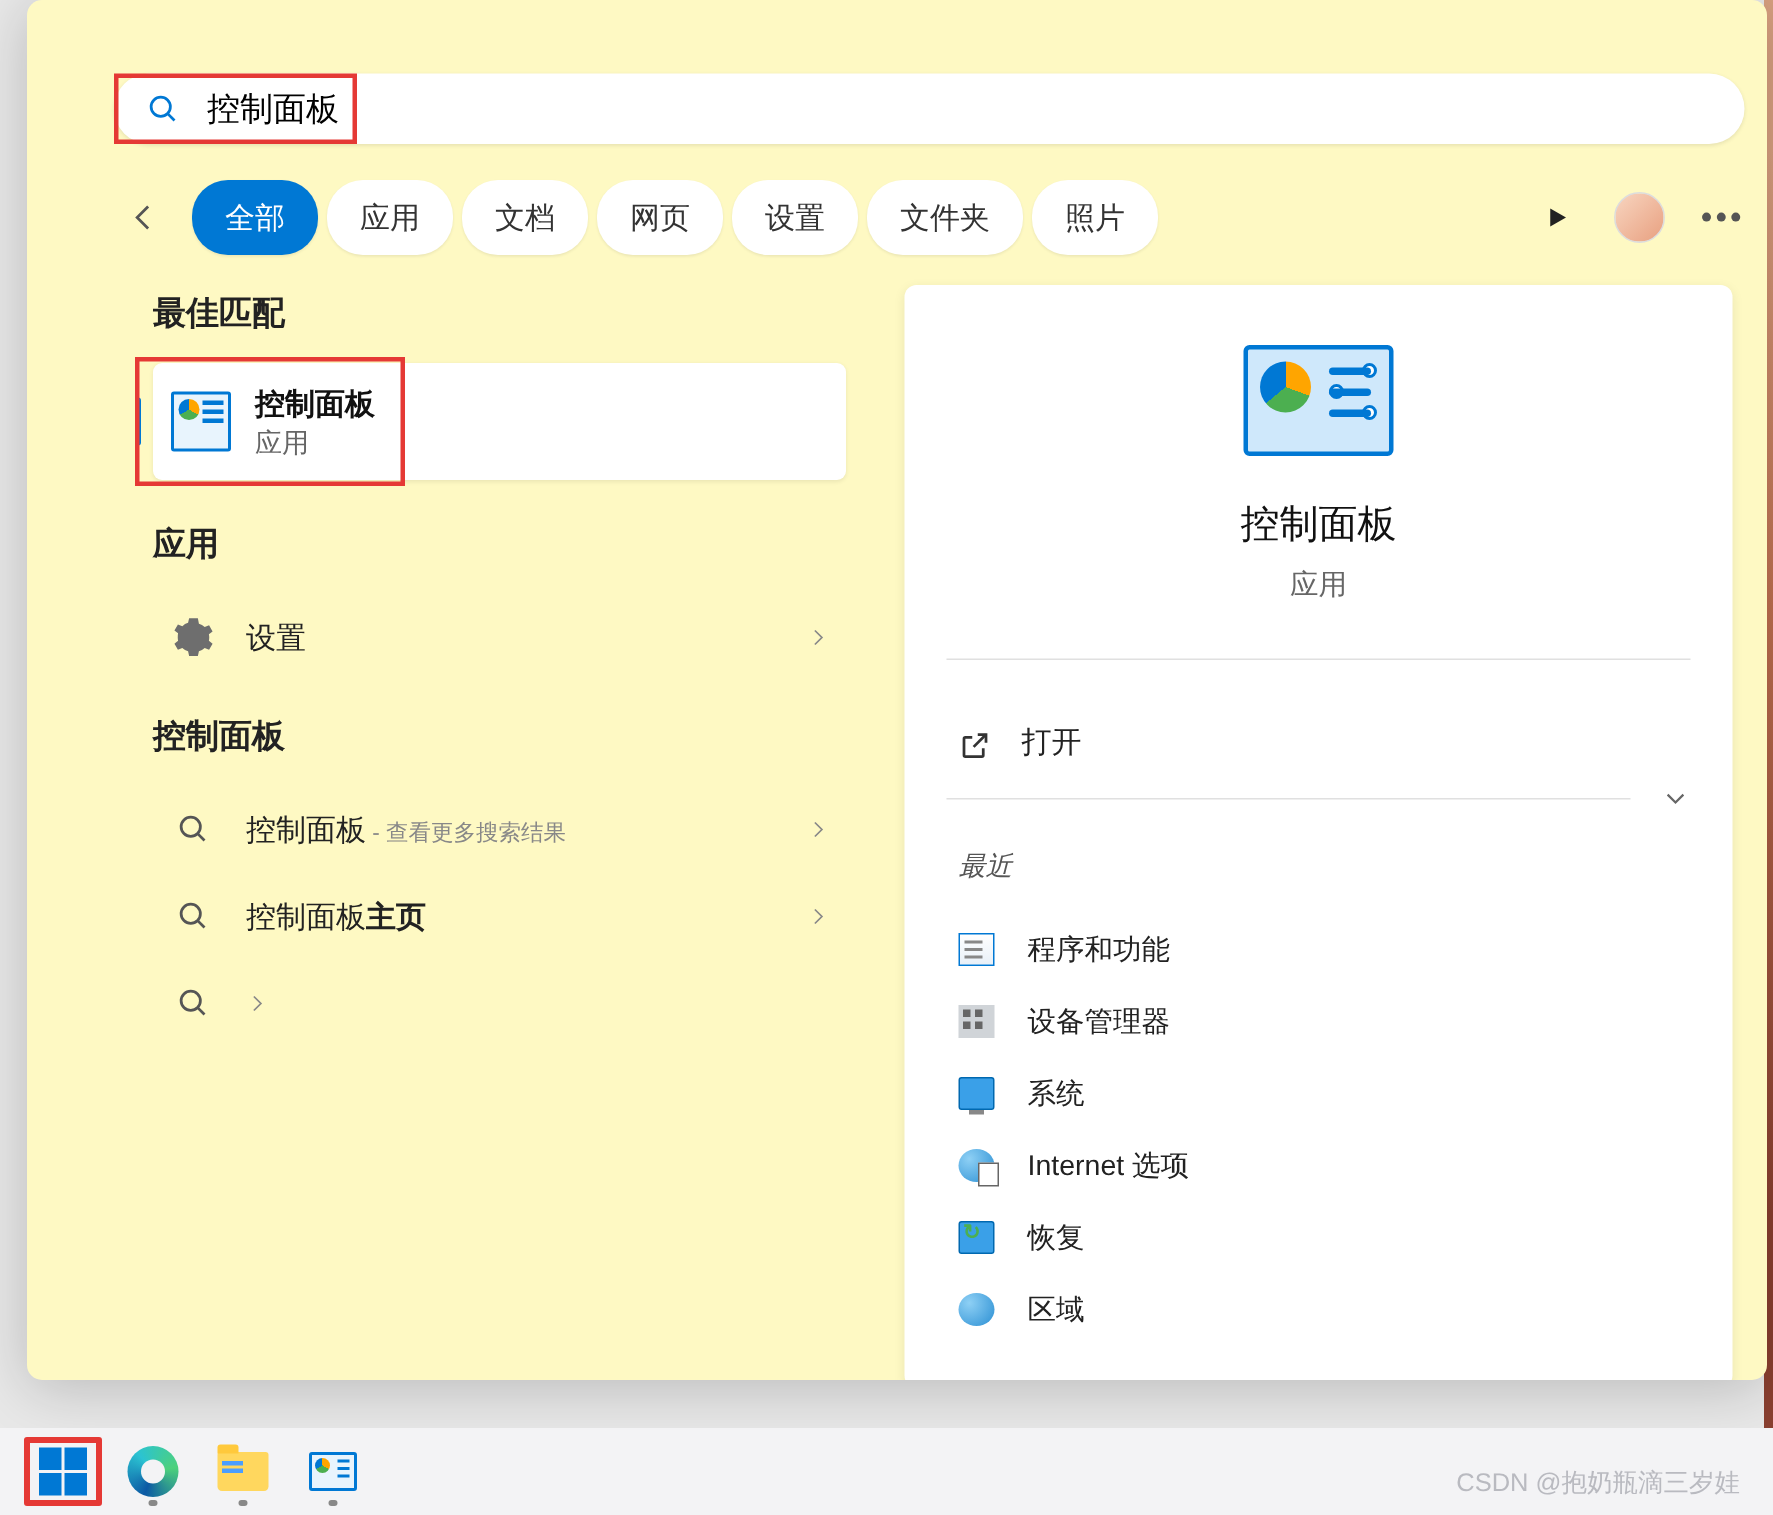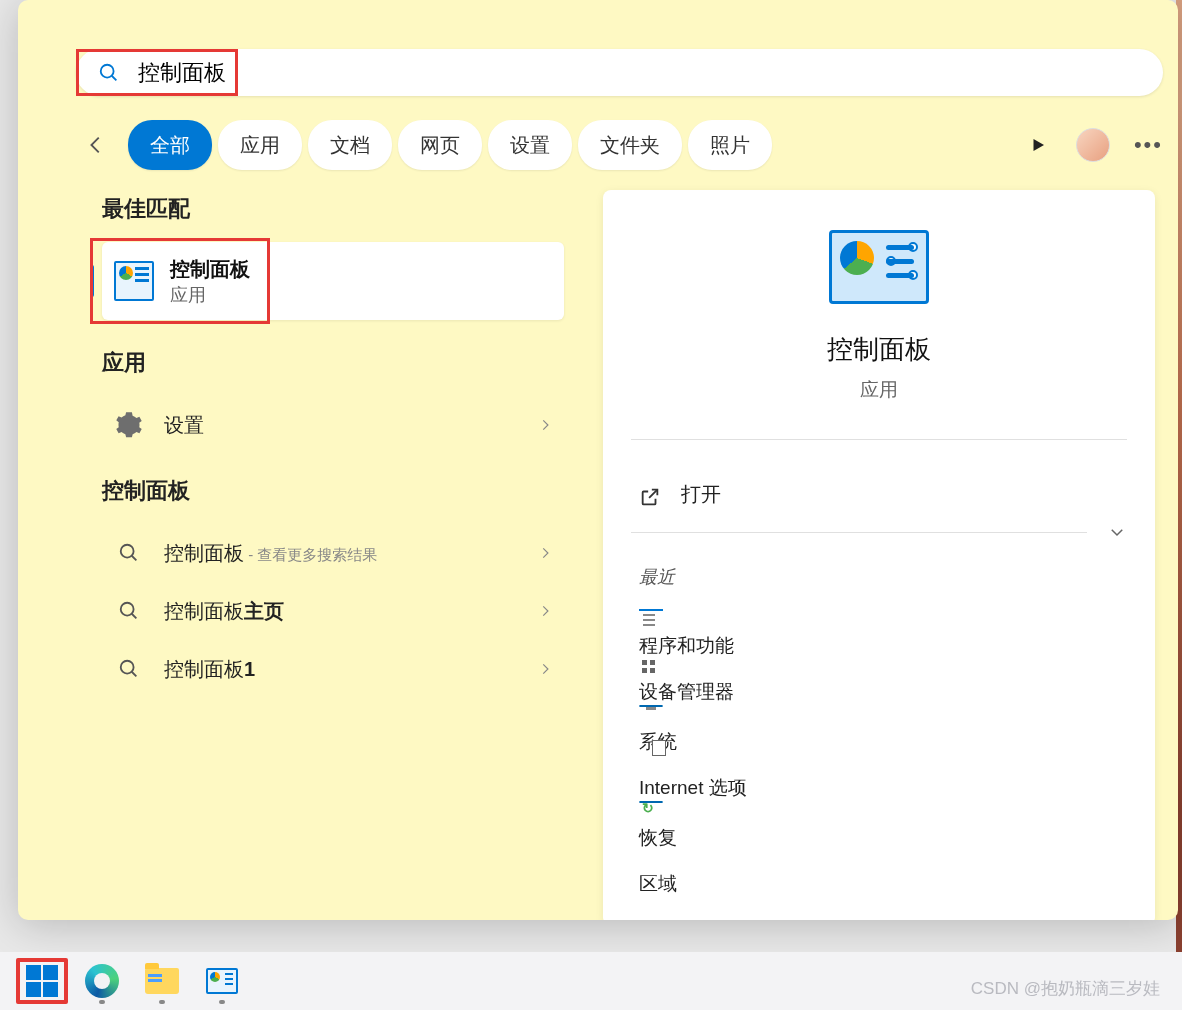--- a/index.html
+++ b/index.html
@@ -43,21 +43,21 @@
 .slider-dot { position: absolute; width: 10px; height: 10px; background: #fff; border: 2px solid #0078d4; border-radius: 50%; }
 .dc-title { text-align: center; font-size: 26px; font-weight: 500; color: #111; margin-bottom: 10px; }
 .dc-subtitle { text-align: center; font-size: 19px; color: #666; margin-bottom: 36px; }
 .divider { height: 1px; background: #e0e0e0; margin-bottom: 20px; }
 .open-row { display: flex; align-items: flex-end; gap: 20px; height: 48px; cursor: pointer; padding-left: 8px; }
 .open-row .label { font-size: 20px; color: #222; }
 .divider2-row { display: flex; align-items: center; margin-top: 15px; margin-bottom: 24px; }
 .divider2-row .line { flex: 1; height: 1px; background: #e0e0e0; }
 .divider2-row .chev { margin-left: 20px; color: #666; width: 20px; }
 .recent-header { font-size: 18px; color: #555; margin-bottom: 20px; margin-left: 8px; font-style: italic; }
-.recent-item { height: 48px; display: flex; align-items: flex-start; gap: 22px; padding-left: 8px; cursor: pointer; flex-direction: column; }
+.recent-item { height: 48px; display: flex; align-items: center; gap: 22px; padding-left: 8px; cursor: pointer; }
 .recent-item .ricon { width: 24px; height: 22px; }
 .recent-item .rlabel { font-size: 19px; color: #222; }
 .taskbar { position: absolute; left: 0; bottom: 0; width: 100%; height: 58px; background: #f3f3f5; display: flex; align-items: center; padding-left: 16px; }
 .tb-item { width: 52px; height: 46px; display: flex; align-items: center; justify-content: center; position: relative; margin-right: 8px; cursor: pointer; }
 .tb-item .underline { position: absolute; bottom: 0; left: 50%; transform: translateX(-50%); width: 6px; height: 4px; background: #888; border-radius: 2px; }
 .start-highlight { border: 4px solid #e53935; border-radius: 2px; }
 .win-logo { width: 32px; height: 32px; display: grid; grid-template-columns: 1fr 1fr; grid-template-rows: 1fr 1fr; gap: 2px; }
 .win-logo div { background: #0078d4; }
 .edge-icon { width: 34px; height: 34px; border-radius: 50%; background: conic-gradient(from 200deg, #0c59a4, #2bc3d2, #4dd17c, #0c59a4); position: relative; }
 .edge-icon::after { content: ""; position: absolute; left: 9px; top: 9px; width: 16px; height: 16px; border-radius: 50%; background: #f3f3f5; }
@@ -176,21 +176,20 @@
             <polyline points="9 4 17 12 9 20"></polyline>
           </svg>
       </div>
       <div class="list-item">
         <div class="li-icon">
             <svg class="mag-svg" viewBox="0 0 24 24" fill="none" stroke="#555" stroke-width="2">
               <circle cx="10" cy="10" r="7"></circle>
               <line x1="20" y1="20" x2="15" y2="15"></line>
             </svg>
           </div>
-        <span class="li-label"><span>控制面板</span><span class="bold">1</span><span class="muted"></span></span>
         <svg class="li-chevron" width="14" height="14" viewBox="0 0 24 24" fill="none" stroke="#888" stroke-width="2">
             <polyline points="9 4 17 12 9 20"></polyline>
           </svg>
       </div>
     </div>
 
     <div class="right-col">
       <div class="detail-card">
         <div class="cp-icon-lg">
           <div class="slider-dot" style="right:8px;top:9px"></div>

